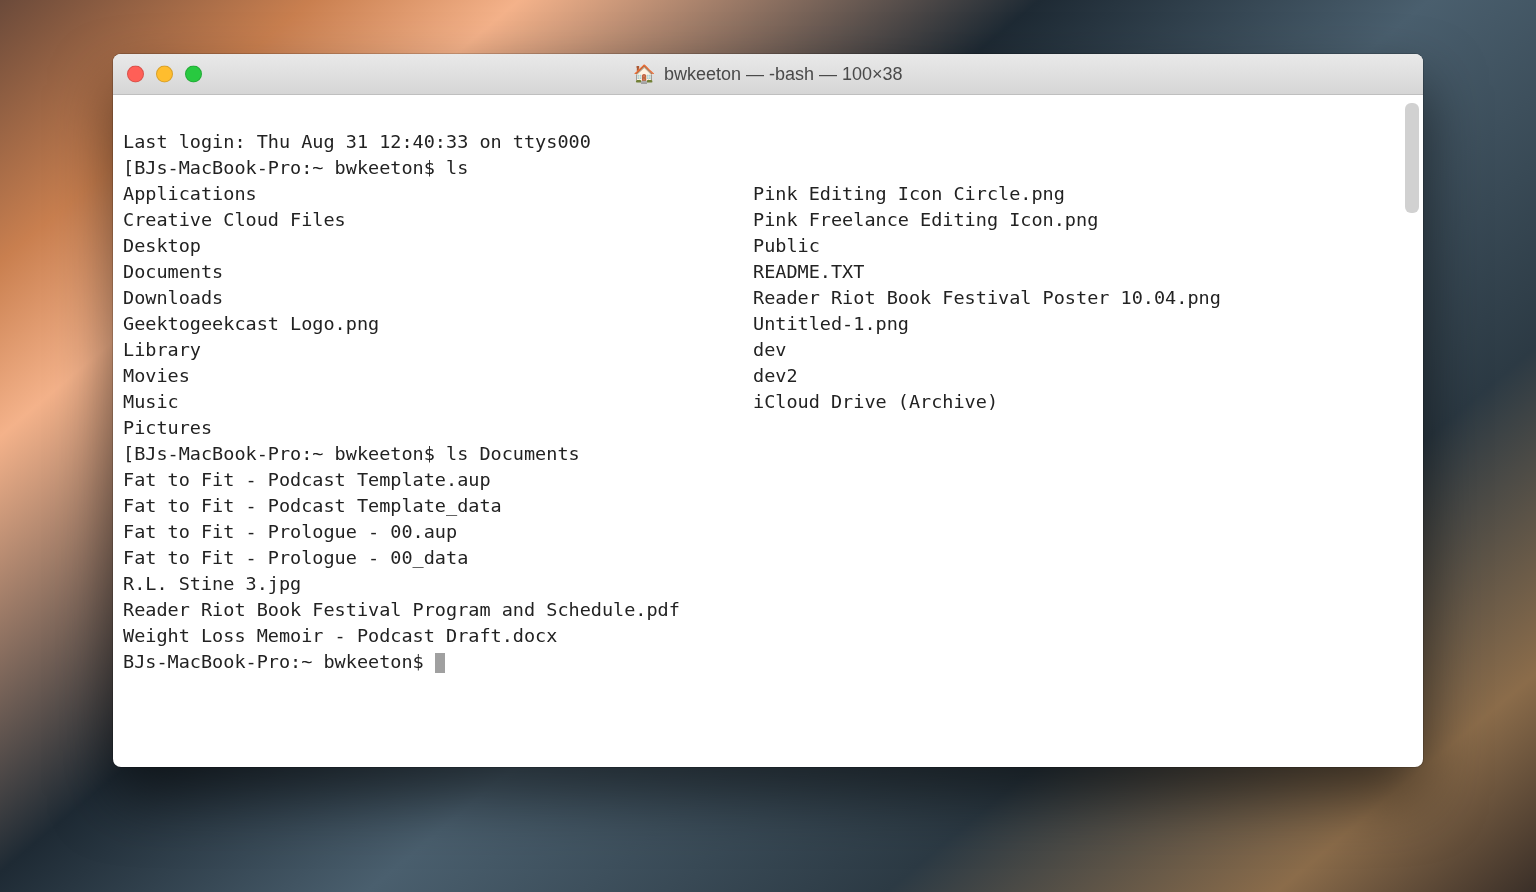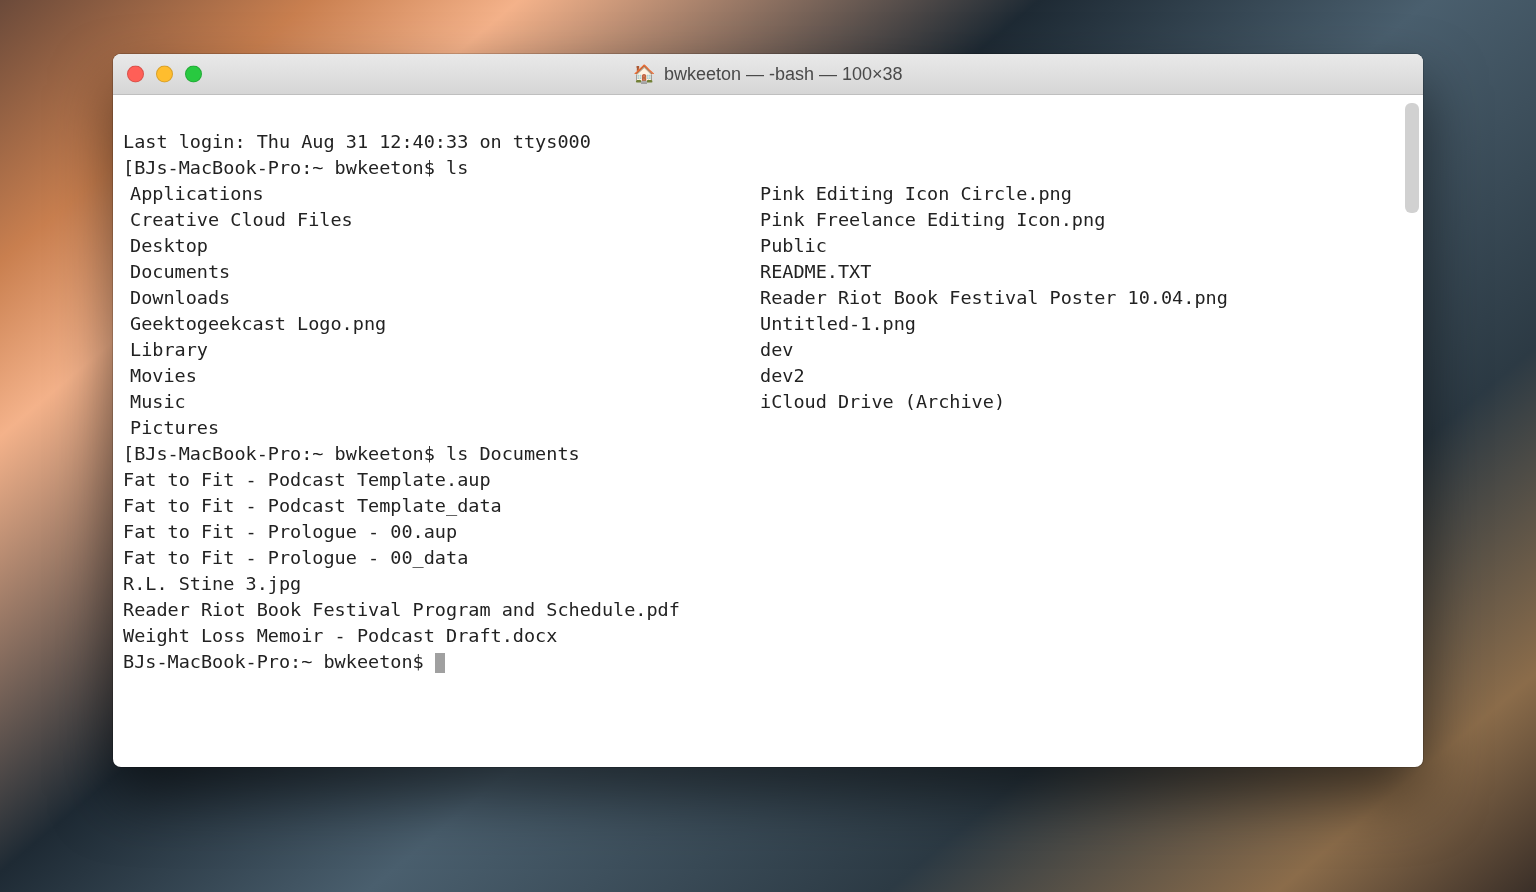--- a/index.html
+++ b/index.html
@@ -37,21 +37,21 @@
     font-size:18.5px;
     line-height:26px;
     color:#222;
     white-space:pre;
     position:relative;
     min-height:640px;
     box-sizing:border-box;
   }
   .row{display:flex;}
   .col{white-space:pre;}
-  .col1{width:630px;margin-left:7px;}
+  .col1{width:630px;}
   .col2{}
   .cursor{
     display:inline-block;width:10px;height:20px;background:#a0a0a0;vertical-align:middle;
   }
   .scrollbar-thumb{
     position:absolute;right:4px;top:8px;width:14px;height:110px;border-radius:6px;background:rgba(0,0,0,.18);
   }
 </style>
 </head>
 <body>

